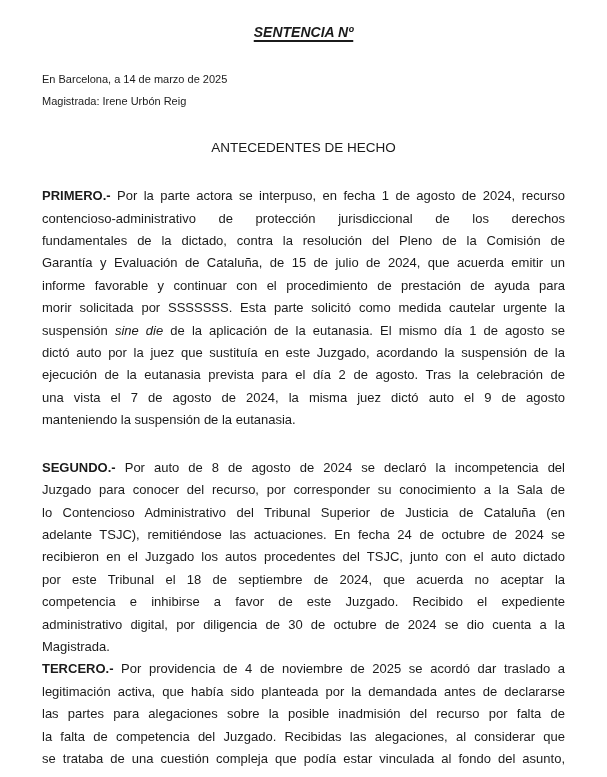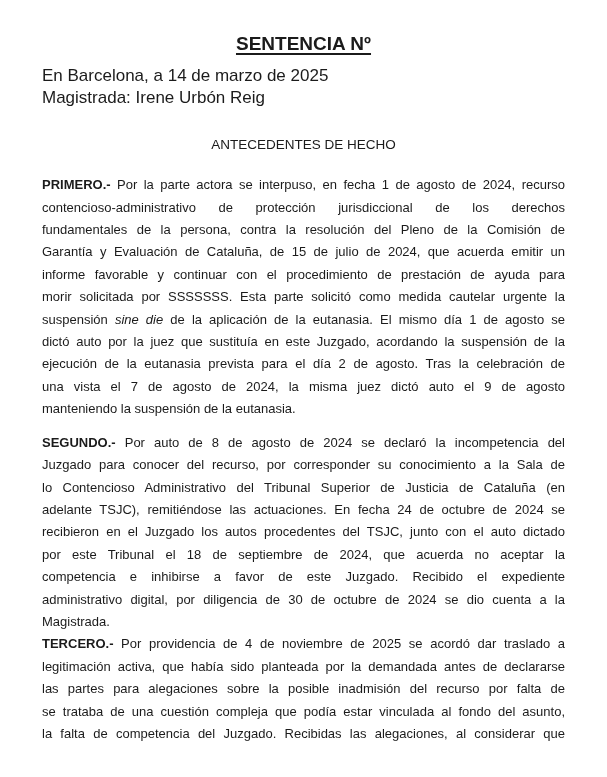--- a/index.html
+++ b/index.html
@@ -8,40 +8,41 @@
     box-sizing: border-box;
     width: 607px;
     height: 777px;
     padding: 0 42px;
     overflow: hidden;
     background: #ffffff;
     color: #1b1b1b;
     font-family: "Liberation Sans", sans-serif;
   }
   .title {
-    margin: 32px 0 0 0;
+    margin: 20px 0 0 0;
     text-align: center;
     font-weight: bold;
-    font-size: 19px;
+    font-size: 14px;
     line-height: 24px;
     text-decoration: underline;
     text-decoration-thickness: 2px;
     text-underline-offset: 3px;
+    font-style: italic;
   }
-  .intro { margin-top: 9px; font-size: 17px; line-height: 22.4px; }
+  .intro { margin-top: 24px; font-size: 11px; line-height: 22.4px; }
   .heading {
     margin-top: 24px;
     text-align: center;
     font-weight: normal;
     font-size: 13.5px;
     line-height: 22.4px;
   }
   .paragraph { font-size: 13px; line-height: 22.4px; }
-  .paragraph.p0 { margin-top: 18px; }
-  .paragraph.p1 { margin-top: 11px; }
+  .paragraph.p0 { margin-top: 26px; }
+  .paragraph.p1 { margin-top: 25px; }
   .paragraph.p2 { }
   .ln { text-align: justify; text-align-last: justify; }
   .ln.final { text-align-last: left; }
   .b { font-weight: bold; }
   .i { font-style: italic; }
 </style>
 </head>
 <body>
 
 <div class="page" style="color: rgb(27, 27, 27);">
@@ -51,21 +52,21 @@
     <div class="intro-line">En Barcelona, a 14 de marzo de 2025</div>
     <div class="intro-line">Magistrada: Irene Urbón Reig</div>
   </div>
 
   <h2 class="heading">ANTECEDENTES DE HECHO</h2>
 
   <main id="paragraphs">
       <div class="paragraph p0">
         <div class="ln"><span class="b">PRIMERO.-</span><span class=""> Por la parte actora se interpuso, en fecha 1 de agosto de 2024, recurso</span></div>
         <div class="ln">contencioso-administrativo de protección jurisdiccional de los derechos</div>
-        <div class="ln">fundamentales de la persona, contra la resolución del Pleno de la Comisión de</div>
+        <div class="ln">fundamentales de la dictado, contra la resolución del Pleno de la Comisión de</div>
         <div class="ln">Garantía y Evaluación de Cataluña, de 15 de julio de 2024, que acuerda emitir un</div>
         <div class="ln">informe favorable y continuar con el procedimiento de prestación de ayuda para</div>
         <div class="ln">morir solicitada por SSSSSSS. Esta parte solicitó como medida cautelar urgente la</div>
         <div class="ln"><span class="">suspensión </span><span class="i">sine die</span><span class=""> de la aplicación de la eutanasia. El mismo día 1 de agosto se</span></div>
         <div class="ln">dictó auto por la juez que sustituía en este Juzgado, acordando la suspensión de la</div>
         <div class="ln">ejecución de la eutanasia prevista para el día 2 de agosto. Tras la celebración de</div>
         <div class="ln">una vista el 7 de agosto de 2024, la misma juez dictó auto el 9 de agosto</div>
         <div class="ln final">manteniendo la suspensión de la eutanasia.</div>
       </div>
       <div class="paragraph p1">
@@ -76,17 +77,17 @@
         <div class="ln">recibieron en el Juzgado los autos procedentes del TSJC, junto con el auto dictado</div>
         <div class="ln">por este Tribunal el 18 de septiembre de 2024, que acuerda no aceptar la</div>
         <div class="ln">competencia e inhibirse a favor de este Juzgado. Recibido el expediente</div>
         <div class="ln">administrativo digital, por diligencia de 30 de octubre de 2024 se dio cuenta a la</div>
         <div class="ln final">Magistrada.</div>
       </div>
       <div class="paragraph p2">
         <div class="ln"><span class="b">TERCERO.-</span><span class=""> Por providencia de 4 de noviembre de 2025 se acordó dar traslado a</span></div>
         <div class="ln">legitimación activa, que había sido planteada por la demandada antes de declararse</div>
         <div class="ln">las partes para alegaciones sobre la posible inadmisión del recurso por falta de</div>
+        <div class="ln">la falta de competencia del Juzgado. Recibidas las alegaciones, al considerar que</div>
         <div class="ln">se trataba de una cuestión compleja que podía estar vinculada al fondo del asunto,</div>
-        <div class="ln">la falta de competencia del Juzgado. Recibidas las alegaciones, al considerar que</div>
       </div>
     </main>
 </div>
 
 </body></html>

